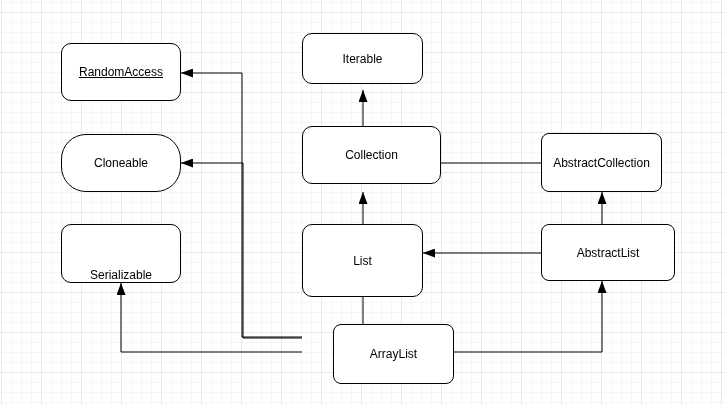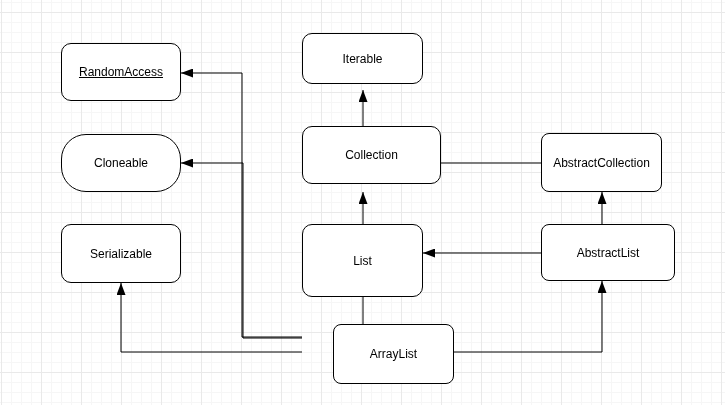--- a/index.html
+++ b/index.html
@@ -85,21 +85,21 @@
     </div>
       <div class="node rounded" style="left: 61px; top: 134px; width: 120px; height: 58px; background: rgb(255, 255, 255); border-color: rgb(0, 0, 0); border-radius: 25px;">
       <span class="node-label">Cloneable</span>
     </div>
       <div class="node rounded" style="left: 302px; top: 126px; width: 139px; height: 58px; background: rgb(255, 255, 255); border-color: rgb(0, 0, 0);">
       <span class="node-label">Collection</span>
     </div>
       <div class="node square" style="left: 541px; top: 133px; width: 121px; height: 59px; background: rgb(255, 255, 255); border-color: rgb(0, 0, 0);">
       <span class="node-label">AbstractCollection</span>
     </div>
-      <div class="node rounded" style="left: 61px; top: 224px; width: 120px; height: 59px; background: rgb(255, 255, 255); border-color: rgb(0, 0, 0);">
+      <div class="node rounded" style="left: 61px; top: 224px; width: 120px; height: 59px; background: rgb(255, 255, 255); border-color: rgb(0, 0, 0); align-items: flex-end;">
       <span class="node-label">Serializable</span>
     </div>
       <div class="node rounded" style="left: 302px; top: 224px; width: 121px; height: 73px; background: rgb(255, 255, 255); border-color: rgb(0, 0, 0);">
       <span class="node-label">List</span>
     </div>
       <div class="node square" style="left: 541px; top: 224px; width: 134px; height: 57px; background: rgb(255, 255, 255); border-color: rgb(0, 0, 0);">
       <span class="node-label">AbstractList</span>
     </div>
       <div class="node square" style="left: 302px; top: 324px; width: 121px; height: 60px; background: rgb(255, 255, 255); border-color: rgb(0, 0, 0); margin-left: 31px;">
       <span class="node-label">ArrayList</span>

